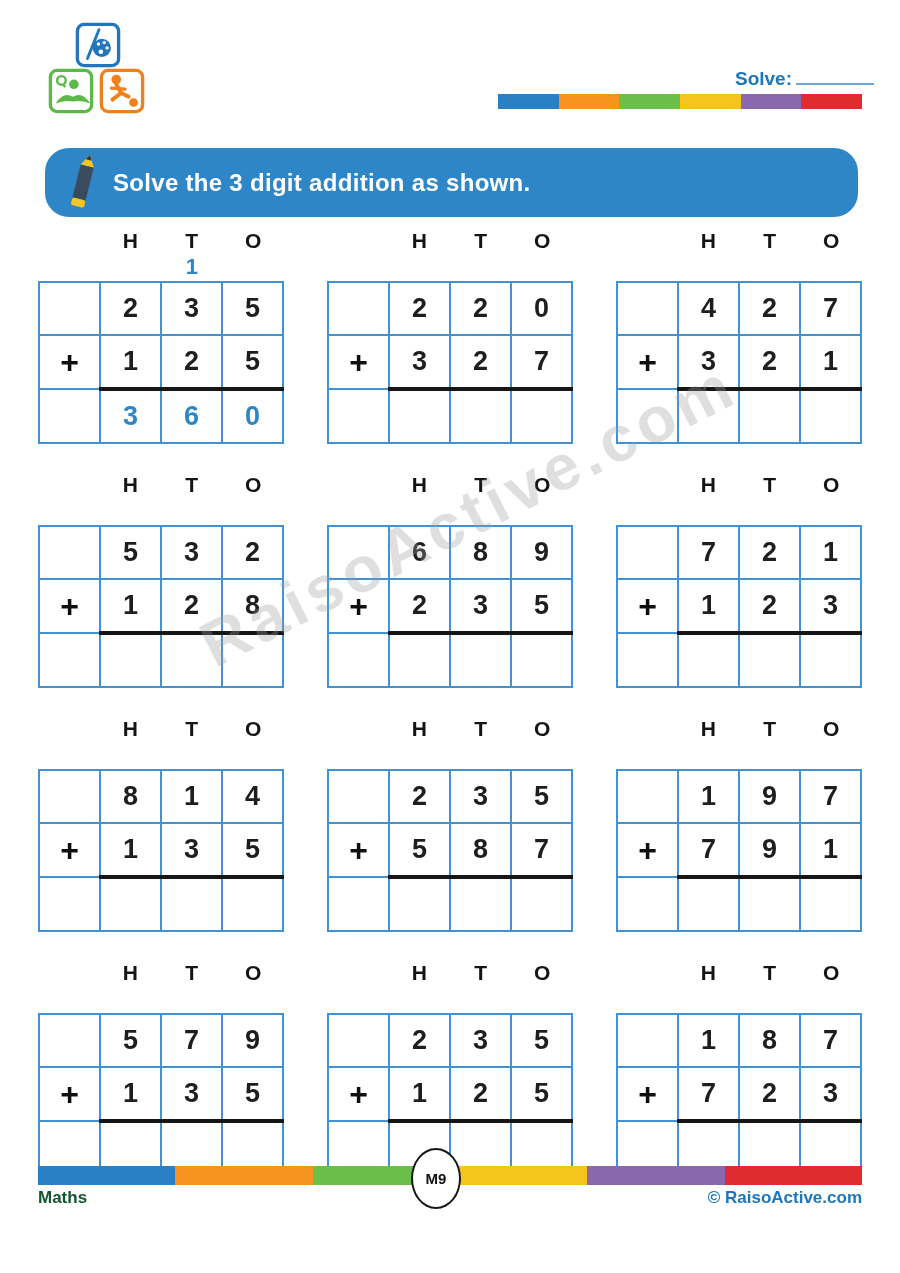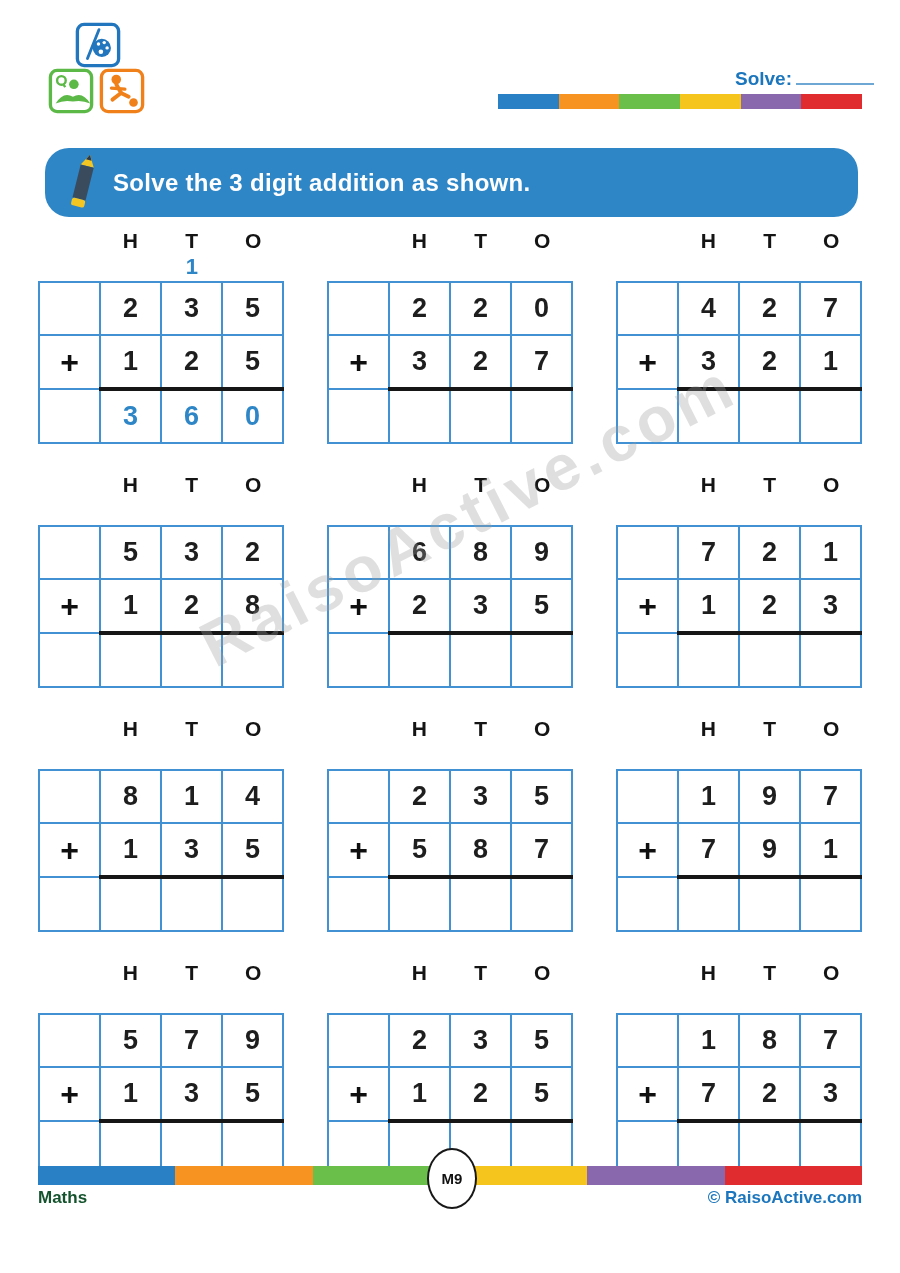--- a/index.html
+++ b/index.html
@@ -51,21 +51,21 @@
   .plus { font-size:32px; font-weight:900; color:#0f0f0f; }
   .ans { color:#2e86c6; }
   
   .watermark {
     position:absolute; left:205px; top:612px; font-size:64px; font-weight:bold;
     color:#9e9e9e; opacity:0.32; letter-spacing:5px; white-space:nowrap;
     transform:rotate(-27deg); transform-origin:0 50%; pointer-events:none;
   }
   
   .m9 {
-    position:absolute; left:427px; top:1148px; width:46px; height:57px;
+    position:absolute; left:411px; top:1148px; width:46px; height:57px;
     border:2.5px solid #181818; border-radius:50%; background:#ffffff;
     display:flex; align-items:center; justify-content:center;
     font-size:15px; font-weight:bold; color:#111; z-index:3;
   }
   .footer-left  { position:absolute; left:38px;  top:1188px; font-size:17px; font-weight:bold; color:#14532d; }
   .footer-right { position:absolute; right:38px; top:1188px; font-size:17px; font-weight:bold; color:#1b76bd; }
 </style>
 </head>
 <body>
 

